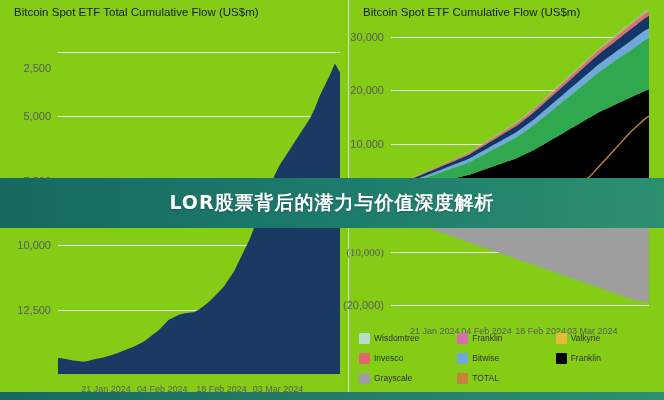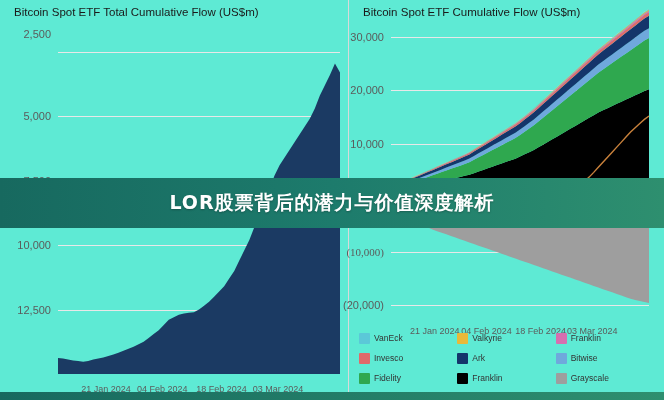--- a/index.html
+++ b/index.html
@@ -5,21 +5,21 @@
   html,body{margin:0;padding:0;}
   body{
     width:664px;height:400px;overflow:hidden;
     font-family:"Liberation Sans", sans-serif;
     background:#ffffff;
     position:relative;
   }
   #root{position:absolute;inset:0;}
 
   
-  .panel{position:absolute;background:#5eead4;}
+  .panel{position:absolute;background:#84cc16;}
   #left-panel{left:0;top:0;width:348px;height:400px;border-right:1px solid #d9d9d9;}
   #right-panel{left:349px;top:0;width:315px;height:400px;}
 
   .chart-title{
     font-size:11.5px;color:#1a1a1a;font-weight:400;
     position:absolute;white-space:nowrap;
   }
   #left-title{left:14px;top:6px;}
   #right-title{left:14px;top:6px;text-align:right;}
 
@@ -85,21 +85,21 @@
     <div class="plotwrap" id="left-plot">
         <div class="gridline" style="top: 283.556px;"></div>
         <div class="ytick" style="top: 283.556px;">12,500</div>
         <div class="gridline" style="top: 219.111px;"></div>
         <div class="ytick" style="top: 219.111px;">10,000</div>
         <div class="gridline" style="top: 154.667px;"></div>
         <div class="ytick" style="top: 154.667px;">7,500</div>
         <div class="gridline" style="top: 90.2222px;"></div>
         <div class="ytick" style="top: 90.2222px;">5,000</div>
         <div class="gridline" style="top: 25.7778px;"></div>
-        <div class="ytick" style="top: 8px; text-align: right;">2,500</div>
+        <div class="ytick" style="top: 42px; text-align: right;">2,500</div>
         <div class="xtick" style="left: 47.94px;">21 Jan 2024</div>
         <div class="xtick" style="left: 104.34px;">04 Feb 2024</div>
         <div class="xtick" style="left: 163.56px;">18 Feb 2024</div>
         <div class="xtick" style="left: 219.96px;">03 Mar 2024</div>
         <svg class="series" width="282" height="348">
           <path d="M 0 332.0177777777778 L 5.035714285714286 332.53333333333336 L 10.071428571428571 333.56444444444446 L 15.107142857142856 334.59555555555556 L 20.142857142857142 335.1111111111111 L 25.17857142857143 335.62666666666667 L 30.21428571428571 335.1111111111111 L 35.25 333.56444444444446 L 40.285714285714285 332.53333333333336 L 45.32142857142858 331.5022222222222 L 50.35714285714286 329.9555555555556 L 55.39285714285714 328.4088888888889 L 60.42857142857142 326.8622222222222 L 65.46428571428572 324.8 L 70.5 322.73777777777775 L 75.53571428571428 320.67555555555555 L 80.57142857142857 318.35555555555555 L 85.60714285714285 315.77777777777777 L 90.64285714285715 311.9111111111111 L 95.67857142857143 308.0444444444444 L 100.71428571428572 304.1777777777778 L 105.75 299.02222222222224 L 110.78571428571428 293.8666666666667 L 115.82142857142857 291.2888888888889 L 120.85714285714285 288.7111111111111 L 125.89285714285715 287.4222222222222 L 130.92857142857144 286.6488888888889 L 135.96428571428572 286.1333333333333 L 141 283.55555555555554 L 146.0357142857143 279.68888888888887 L 151.07142857142856 275.8222222222222 L 156.10714285714286 270.6666666666667 L 161.14285714285714 265.5111111111111 L 166.17857142857144 260.35555555555555 L 171.2142857142857 252.6222222222222 L 176.25 244.8888888888889 L 181.2857142857143 234.57777777777778 L 186.32142857142856 224.26666666666665 L 191.35714285714286 213.95555555555555 L 196.39285714285714 201.06666666666666 L 201.42857142857144 188.17777777777778 L 206.4642857142857 175.2888888888889 L 211.5 162.4 L 216.5357142857143 149.5111111111111 L 221.57142857142856 139.20000000000002 L 226.60714285714286 131.46666666666667 L 231.64285714285714 123.73333333333332 L 236.67857142857144 116 L 241.7142857142857 108.26666666666668 L 246.75 100.53333333333333 L 251.7857142857143 92.80000000000001 L 256.82142857142856 82.48888888888888 L 261.8571428571429 69.59999999999997 L 266.8928571428571 59.28888888888889 L 271.92857142857144 48.97777777777776 L 276.9642857142857 37.377777777777794 L 282 46.39999999999998 L 282 348 L 0 348 Z" fill="#1b3a63" stroke="none"></path>
         </svg>
       </div>
   </div>
 
@@ -132,46 +132,38 @@
           <path d="M 0 160.95 L 0 160.86944444444444 L 4.607142857142857 158.89314814814816 L 9.214285714285714 156.86314814814816 L 13.821428571428571 154.83314814814815 L 18.428571428571427 152.80314814814815 L 23.035714285714285 150.77314814814815 L 27.642857142857142 148.74314814814815 L 32.25 146.71314814814815 L 36.857142857142854 144.68314814814812 L 41.464285714285715 142.65314814814818 L 46.07142857142857 140.62314814814818 L 50.67857142857143 138.59314814814815 L 55.285714285714285 136.56314814814814 L 59.892857142857146 134.53314814814814 L 64.5 132.50314814814814 L 69.10714285714286 130.47314814814814 L 73.71428571428571 128.44314814814814 L 78.32142857142857 126.14462962962963 L 82.92857142857143 123.2553703703704 L 87.53571428571429 120.36611111111111 L 92.14285714285714 117.47685185185185 L 96.75 114.58759259259259 L 101.35714285714286 111.69833333333332 L 105.96428571428571 108.80907407407406 L 110.57142857142857 105.91981481481483 L 115.17857142857143 103.03055555555557 L 119.78571428571429 100.1412962962963 L 124.39285714285714 97.25203703703704 L 129 93.82574074074074 L 133.60714285714286 90.13092592592594 L 138.21428571428572 86.4361111111111 L 142.82142857142858 82.7412962962963 L 147.42857142857142 78.50944444444443 L 152.03571428571428 74.27759259259258 L 156.64285714285714 70.04574074074074 L 161.25 65.81388888888887 L 165.85714285714286 61.582037037037054 L 170.46428571428572 57.35018518518521 L 175.07142857142858 53.11833333333334 L 179.67857142857142 48.886481481481496 L 184.28571428571428 44.654629629629625 L 188.89285714285714 40.42277777777778 L 193.5 36.19092592592594 L 198.10714285714286 31.959074074074067 L 202.71428571428572 27.727222222222224 L 207.32142857142858 23.49537037037038 L 211.92857142857142 19.800555555555547 L 216.53571428571428 16.10574074074077 L 221.14285714285714 12.410925925925937 L 225.75 8.716111111111104 L 230.35714285714286 5.021296296296271 L 234.96428571428572 1.326481481481494 L 239.57142857142858 -2.3683333333333394 L 244.17857142857142 -6.063148148148116 L 248.78571428571428 -9.75796296296295 L 253.39285714285714 -13.452777777777783 L 258 -16.24537037037038 L 258 -15.251851851851825 L 253.39285714285714 -12.486111111111143 L 248.78571428571428 -8.807407407407425 L 244.17857142857142 -5.128703703703707 L 239.57142857142858 -1.4499999999999886 L 234.96428571428572 2.2287037037037294 L 230.35714285714286 5.907407407407391 L 225.75 9.586111111111109 L 221.14285714285714 13.264814814814827 L 216.53571428571428 16.943518518518488 L 211.92857142857142 20.622222222222206 L 207.32142857142858 24.300925925925924 L 202.71428571428572 28.51666666666671 L 198.10714285714286 32.732407407407436 L 193.5 36.948148148148164 L 188.89285714285714 41.16388888888889 L 184.28571428571428 45.37962962962962 L 179.67857142857142 49.595370370370375 L 175.07142857142858 53.81111111111113 L 170.46428571428572 58.02685185185186 L 165.85714285714286 62.24259259259259 L 161.25 66.45833333333331 L 156.64285714285714 70.6740740740741 L 152.03571428571428 74.88981481481483 L 147.42857142857142 79.10555555555555 L 142.82142857142858 83.32129629629628 L 138.21428571428572 87 L 133.60714285714286 90.67870370370369 L 129 94.35740740740744 L 124.39285714285714 97.76759259259259 L 119.78571428571429 100.64074074074074 L 115.17857142857143 103.51388888888889 L 110.57142857142857 106.38703703703703 L 105.96428571428571 109.26018518518518 L 101.35714285714286 112.13333333333335 L 96.75 115.00648148148147 L 92.14285714285714 117.87962962962962 L 87.53571428571429 120.7527777777778 L 82.92857142857143 123.62592592592591 L 78.32142857142857 126.49907407407406 L 73.71428571428571 128.78148148148148 L 69.10714285714286 130.79537037037036 L 64.5 132.80925925925928 L 59.892857142857146 134.82314814814816 L 55.285714285714285 136.83703703703705 L 50.67857142857143 138.8509259259259 L 46.07142857142857 140.8648148148148 L 41.464285714285715 142.8787037037037 L 36.857142857142854 144.8925925925926 L 32.25 146.90648148148148 L 27.642857142857142 148.92037037037036 L 23.035714285714285 150.93425925925925 L 18.428571428571427 152.94814814814814 L 13.821428571428571 154.96203703703705 L 9.214285714285714 156.9759259259259 L 4.607142857142857 158.98981481481482 L 0 160.95 Z" fill="#e8b93a" stroke="none"></path>
           <path d="M 0 160.86944444444444 L 0 160.81574074074075 L 4.607142857142857 158.8287037037037 L 9.214285714285714 156.78796296296298 L 13.821428571428571 154.7472222222222 L 18.428571428571427 152.7064814814815 L 23.035714285714285 150.66574074074074 L 27.642857142857142 148.625 L 32.25 146.58425925925926 L 36.857142857142854 144.5435185185185 L 41.464285714285715 142.50277777777777 L 46.07142857142857 140.46203703703702 L 50.67857142857143 138.4212962962963 L 55.285714285714285 136.38055555555556 L 59.892857142857146 134.33981481481482 L 64.5 132.29907407407407 L 69.10714285714286 130.25833333333335 L 73.71428571428571 128.2175925925926 L 78.32142857142857 125.90833333333333 L 82.92857142857143 123.00833333333335 L 87.53571428571429 120.10833333333335 L 92.14285714285714 117.20833333333334 L 96.75 114.30833333333334 L 101.35714285714286 111.40833333333333 L 105.96428571428571 108.50833333333333 L 110.57142857142857 105.60833333333332 L 115.17857142857143 102.70833333333331 L 119.78571428571429 99.80833333333331 L 124.39285714285714 96.90833333333333 L 129 93.47129629629629 L 133.60714285714286 89.76574074074074 L 138.21428571428572 86.06018518518519 L 142.82142857142858 82.35462962962964 L 147.42857142857142 78.11203703703703 L 152.03571428571428 73.86944444444444 L 156.64285714285714 69.62685185185185 L 161.25 65.38425925925927 L 165.85714285714286 61.14166666666665 L 170.46428571428572 56.899074074074065 L 175.07142857142858 52.65648148148148 L 179.67857142857142 48.41388888888889 L 184.28571428571428 44.171296296296276 L 188.89285714285714 39.92870370370369 L 193.5 35.68611111111113 L 198.10714285714286 31.443518518518545 L 202.71428571428572 27.2009259259259 L 207.32142857142858 22.95833333333337 L 211.92857142857142 19.252777777777794 L 216.53571428571428 15.547222222222217 L 221.14285714285714 11.841666666666697 L 225.75 8.13611111111112 L 230.35714285714286 4.430555555555543 L 234.96428571428572 0.7249999999999659 L 239.57142857142858 -2.9805555555555543 L 244.17857142857142 -6.686111111111131 L 248.78571428571428 -10.391666666666708 L 253.39285714285714 -14.097222222222229 L 258 -16.916666666666686 L 258 -16.24537037037038 L 253.39285714285714 -13.452777777777783 L 248.78571428571428 -9.75796296296295 L 244.17857142857142 -6.063148148148116 L 239.57142857142858 -2.3683333333333394 L 234.96428571428572 1.326481481481494 L 230.35714285714286 5.021296296296271 L 225.75 8.716111111111104 L 221.14285714285714 12.410925925925937 L 216.53571428571428 16.10574074074077 L 211.92857142857142 19.800555555555547 L 207.32142857142858 23.49537037037038 L 202.71428571428572 27.727222222222224 L 198.10714285714286 31.959074074074067 L 193.5 36.19092592592594 L 188.89285714285714 40.42277777777778 L 184.28571428571428 44.654629629629625 L 179.67857142857142 48.886481481481496 L 175.07142857142858 53.11833333333334 L 170.46428571428572 57.35018518518521 L 165.85714285714286 61.582037037037054 L 161.25 65.81388888888887 L 156.64285714285714 70.04574074074074 L 152.03571428571428 74.27759259259258 L 147.42857142857142 78.50944444444443 L 142.82142857142858 82.7412962962963 L 138.21428571428572 86.4361111111111 L 133.60714285714286 90.13092592592594 L 129 93.82574074074074 L 124.39285714285714 97.25203703703704 L 119.78571428571429 100.1412962962963 L 115.17857142857143 103.03055555555557 L 110.57142857142857 105.91981481481483 L 105.96428571428571 108.80907407407406 L 101.35714285714286 111.69833333333332 L 96.75 114.58759259259259 L 92.14285714285714 117.47685185185185 L 87.53571428571429 120.36611111111111 L 82.92857142857143 123.2553703703704 L 78.32142857142857 126.14462962962963 L 73.71428571428571 128.44314814814814 L 69.10714285714286 130.47314814814814 L 64.5 132.50314814814814 L 59.892857142857146 134.53314814814814 L 55.285714285714285 136.56314814814814 L 50.67857142857143 138.59314814814815 L 46.07142857142857 140.62314814814818 L 41.464285714285715 142.65314814814818 L 36.857142857142854 144.68314814814812 L 32.25 146.71314814814815 L 27.642857142857142 148.74314814814815 L 23.035714285714285 150.77314814814815 L 18.428571428571427 152.80314814814815 L 13.821428571428571 154.83314814814815 L 9.214285714285714 156.86314814814816 L 4.607142857142857 158.89314814814816 L 0 160.86944444444444 Z" fill="#5bc8d8" stroke="none"></path>
           <path d="M 0 160.81574074074075 L 0 160.7888888888889 L 4.607142857142857 158.79648148148146 L 9.214285714285714 156.75037037037038 L 13.821428571428571 154.70425925925926 L 18.428571428571427 152.65814814814814 L 23.035714285714285 150.61203703703703 L 27.642857142857142 148.56592592592594 L 32.25 146.51981481481482 L 36.857142857142854 144.4737037037037 L 41.464285714285715 142.4275925925926 L 46.07142857142857 140.3814814814815 L 50.67857142857143 138.33537037037036 L 55.285714285714285 136.28925925925924 L 59.892857142857146 134.24314814814815 L 64.5 132.19703703703703 L 69.10714285714286 130.15092592592592 L 73.71428571428571 128.10481481481483 L 78.32142857142857 125.79018518518518 L 82.92857142857143 122.88481481481483 L 87.53571428571429 119.97944444444445 L 92.14285714285714 117.07407407407408 L 96.75 114.1687037037037 L 101.35714285714286 111.26333333333335 L 105.96428571428571 108.35796296296297 L 110.57142857142857 105.4525925925926 L 115.17857142857143 102.54722222222222 L 119.78571428571429 99.64185185185184 L 124.39285714285714 96.73648148148146 L 129 93.29407407407408 L 133.60714285714286 89.58314814814815 L 138.21428571428572 85.8722222222222 L 142.82142857142858 82.16129629629629 L 147.42857142857142 77.91333333333336 L 152.03571428571428 73.66537037037037 L 156.64285714285714 69.41740740740741 L 161.25 65.16944444444445 L 165.85714285714286 60.92148148148149 L 170.46428571428572 56.673518518518506 L 175.07142857142858 52.425555555555576 L 179.67857142857142 48.17759259259259 L 184.28571428571428 43.92962962962963 L 188.89285714285714 39.68166666666667 L 193.5 35.43370370370371 L 198.10714285714286 31.185740740740698 L 202.71428571428572 26.937777777777796 L 207.32142857142858 22.68981481481478 L 211.92857142857142 18.97888888888889 L 216.53571428571428 15.26796296296294 L 221.14285714285714 11.557037037037048 L 225.75 7.8461111111110995 L 230.35714285714286 4.1351851851852075 L 234.96428571428572 0.42425925925925867 L 239.57142857142858 -3.28666666666669 L 244.17857142857142 -6.997592592592582 L 248.78571428571428 -10.708518518518531 L 253.39285714285714 -14.419444444444423 L 258 -17.249629629629624 L 258 -16.916666666666686 L 253.39285714285714 -14.097222222222229 L 248.78571428571428 -10.391666666666708 L 244.17857142857142 -6.686111111111131 L 239.57142857142858 -2.9805555555555543 L 234.96428571428572 0.7249999999999659 L 230.35714285714286 4.430555555555543 L 225.75 8.13611111111112 L 221.14285714285714 11.841666666666697 L 216.53571428571428 15.547222222222217 L 211.92857142857142 19.252777777777794 L 207.32142857142858 22.95833333333337 L 202.71428571428572 27.2009259259259 L 198.10714285714286 31.443518518518545 L 193.5 35.68611111111113 L 188.89285714285714 39.92870370370369 L 184.28571428571428 44.171296296296276 L 179.67857142857142 48.41388888888889 L 175.07142857142858 52.65648148148148 L 170.46428571428572 56.899074074074065 L 165.85714285714286 61.14166666666665 L 161.25 65.38425925925927 L 156.64285714285714 69.62685185185185 L 152.03571428571428 73.86944444444444 L 147.42857142857142 78.11203703703703 L 142.82142857142858 82.35462962962964 L 138.21428571428572 86.06018518518519 L 133.60714285714286 89.76574074074074 L 129 93.47129629629629 L 124.39285714285714 96.90833333333333 L 119.78571428571429 99.80833333333331 L 115.17857142857143 102.70833333333331 L 110.57142857142857 105.60833333333332 L 105.96428571428571 108.50833333333333 L 101.35714285714286 111.40833333333333 L 96.75 114.30833333333334 L 92.14285714285714 117.20833333333334 L 87.53571428571429 120.10833333333335 L 82.92857142857143 123.00833333333335 L 78.32142857142857 125.90833333333333 L 73.71428571428571 128.2175925925926 L 69.10714285714286 130.25833333333335 L 64.5 132.29907407407407 L 59.892857142857146 134.33981481481482 L 55.285714285714285 136.38055555555556 L 50.67857142857143 138.4212962962963 L 46.07142857142857 140.46203703703702 L 41.464285714285715 142.50277777777777 L 36.857142857142854 144.5435185185185 L 32.25 146.58425925925926 L 27.642857142857142 148.625 L 23.035714285714285 150.66574074074074 L 18.428571428571427 152.7064814814815 L 13.821428571428571 154.7472222222222 L 9.214285714285714 156.78796296296298 L 4.607142857142857 158.8287037037037 L 0 160.81574074074075 Z" fill="#b8dcc8" stroke="none"></path>
           <path d="M 0 165.0851851851852 L 4.607142857142857 167.5824074074074 L 9.214285714285714 169.64462962962963 L 13.821428571428571 171.9001851851852 L 18.428571428571427 174.03222222222223 L 23.035714285714285 175.90648148148148 L 27.642857142857142 177.5659259259259 L 32.25 178.99981481481484 L 36.857142857142854 180.36388888888888 L 41.464285714285715 181.62055555555554 L 46.07142857142857 182.80740740740742 L 50.67857142857143 183.9298148148148 L 55.285714285714285 184.9824074074074 L 59.892857142857146 185.97592592592594 L 64.5 186.9211111111111 L 69.10714285714286 187.81796296296295 L 73.71428571428571 188.66648148148147 L 78.32142857142857 189.42370370370372 L 82.92857142857143 190.1164814814815 L 87.53571428571429 190.70185185185187 L 92.14285714285714 191.1851851851852 L 96.75 191.56111111111113 L 101.35714285714286 191.82962962962964 L 105.96428571428571 191.98537037037036 L 110.57142857142857 192.02833333333334 L 115.17857142857143 191.95851851851853 L 119.78571428571429 191.77592592592592 L 124.39285714285714 191.48055555555555 L 129 190.92740740740743 L 133.60714285714286 190.11111111111111 L 138.21428571428572 189.03703703703704 L 142.82142857142858 187.69444444444446 L 147.42857142857142 186.09407407407406 L 152.03571428571428 184.23055555555555 L 156.64285714285714 182.1038888888889 L 161.25 179.71407407407406 L 165.85714285714286 177.06111111111113 L 170.46428571428572 174.14499999999998 L 175.07142857142858 170.96574074074073 L 179.67857142857142 167.5233333333333 L 184.28571428571428 163.8177777777778 L 188.89285714285714 159.84907407407408 L 193.5 155.6172222222222 L 198.10714285714286 151.12222222222223 L 202.71428571428572 146.36407407407407 L 207.32142857142858 141.34277777777777 L 211.92857142857142 136.27851851851852 L 216.53571428571428 131.225 L 221.14285714285714 126.18222222222224 L 225.75 121.14481481481482 L 230.35714285714286 116.11277777777778 L 234.96428571428572 111.09148148148151 L 239.57142857142858 106.07555555555555 L 244.17857142857142 101.8275925925926 L 248.78571428571428 97.59037037037038 L 253.39285714285714 93.36388888888891 L 258 90.05037037037036" fill="none" stroke="#c9823c" stroke-width="1.4"></path>
         </svg>
       </div>
   </div>
 
   <div id="legend">
       <div class="legend-item">
-        <span class="legend-swatch" style="background: rgb(91, 200, 216);"></span>
-        <span class="legend-label">VanEck</span>
+        <span class="legend-swatch" style="background: rgb(184, 220, 200);"></span>
+        <span class="legend-label">Wisdomtree</span>
+      </div>
+      <div class="legend-item">
+        <span class="legend-swatch" style="background: rgb(214, 111, 176);"></span>
+        <span class="legend-label">Franklin</span>
       </div>
       <div class="legend-item">
         <span class="legend-swatch" style="background: rgb(232, 185, 58);"></span>
         <span class="legend-label">Valkyrie</span>
       </div>
       <div class="legend-item">
-        <span class="legend-swatch" style="background: rgb(214, 111, 176);"></span>
-        <span class="legend-label">Franklin</span>
-      </div>
-      <div class="legend-item">
         <span class="legend-swatch" style="background: rgb(224, 106, 106);"></span>
         <span class="legend-label">Invesco</span>
       </div>
       <div class="legend-item">
-        <span class="legend-swatch" style="background: rgb(20, 53, 107);"></span>
-        <span class="legend-label">Ark</span>
-      </div>
-      <div class="legend-item">
         <span class="legend-swatch" style="background: rgb(111, 168, 220);"></span>
         <span class="legend-label">Bitwise</span>
-      </div>
-      <div class="legend-item">
-        <span class="legend-swatch" style="background: rgb(47, 168, 79);"></span>
-        <span class="legend-label">Fidelity</span>
       </div>
       <div class="legend-item">
         <span class="legend-swatch" style="background: rgb(0, 0, 0);"></span>
         <span class="legend-label">Franklin</span>
       </div>
       <div class="legend-item">
         <span class="legend-swatch" style="background: rgb(158, 158, 158);"></span>
         <span class="legend-label">Grayscale</span>
       </div>
       <div class="legend-item">

